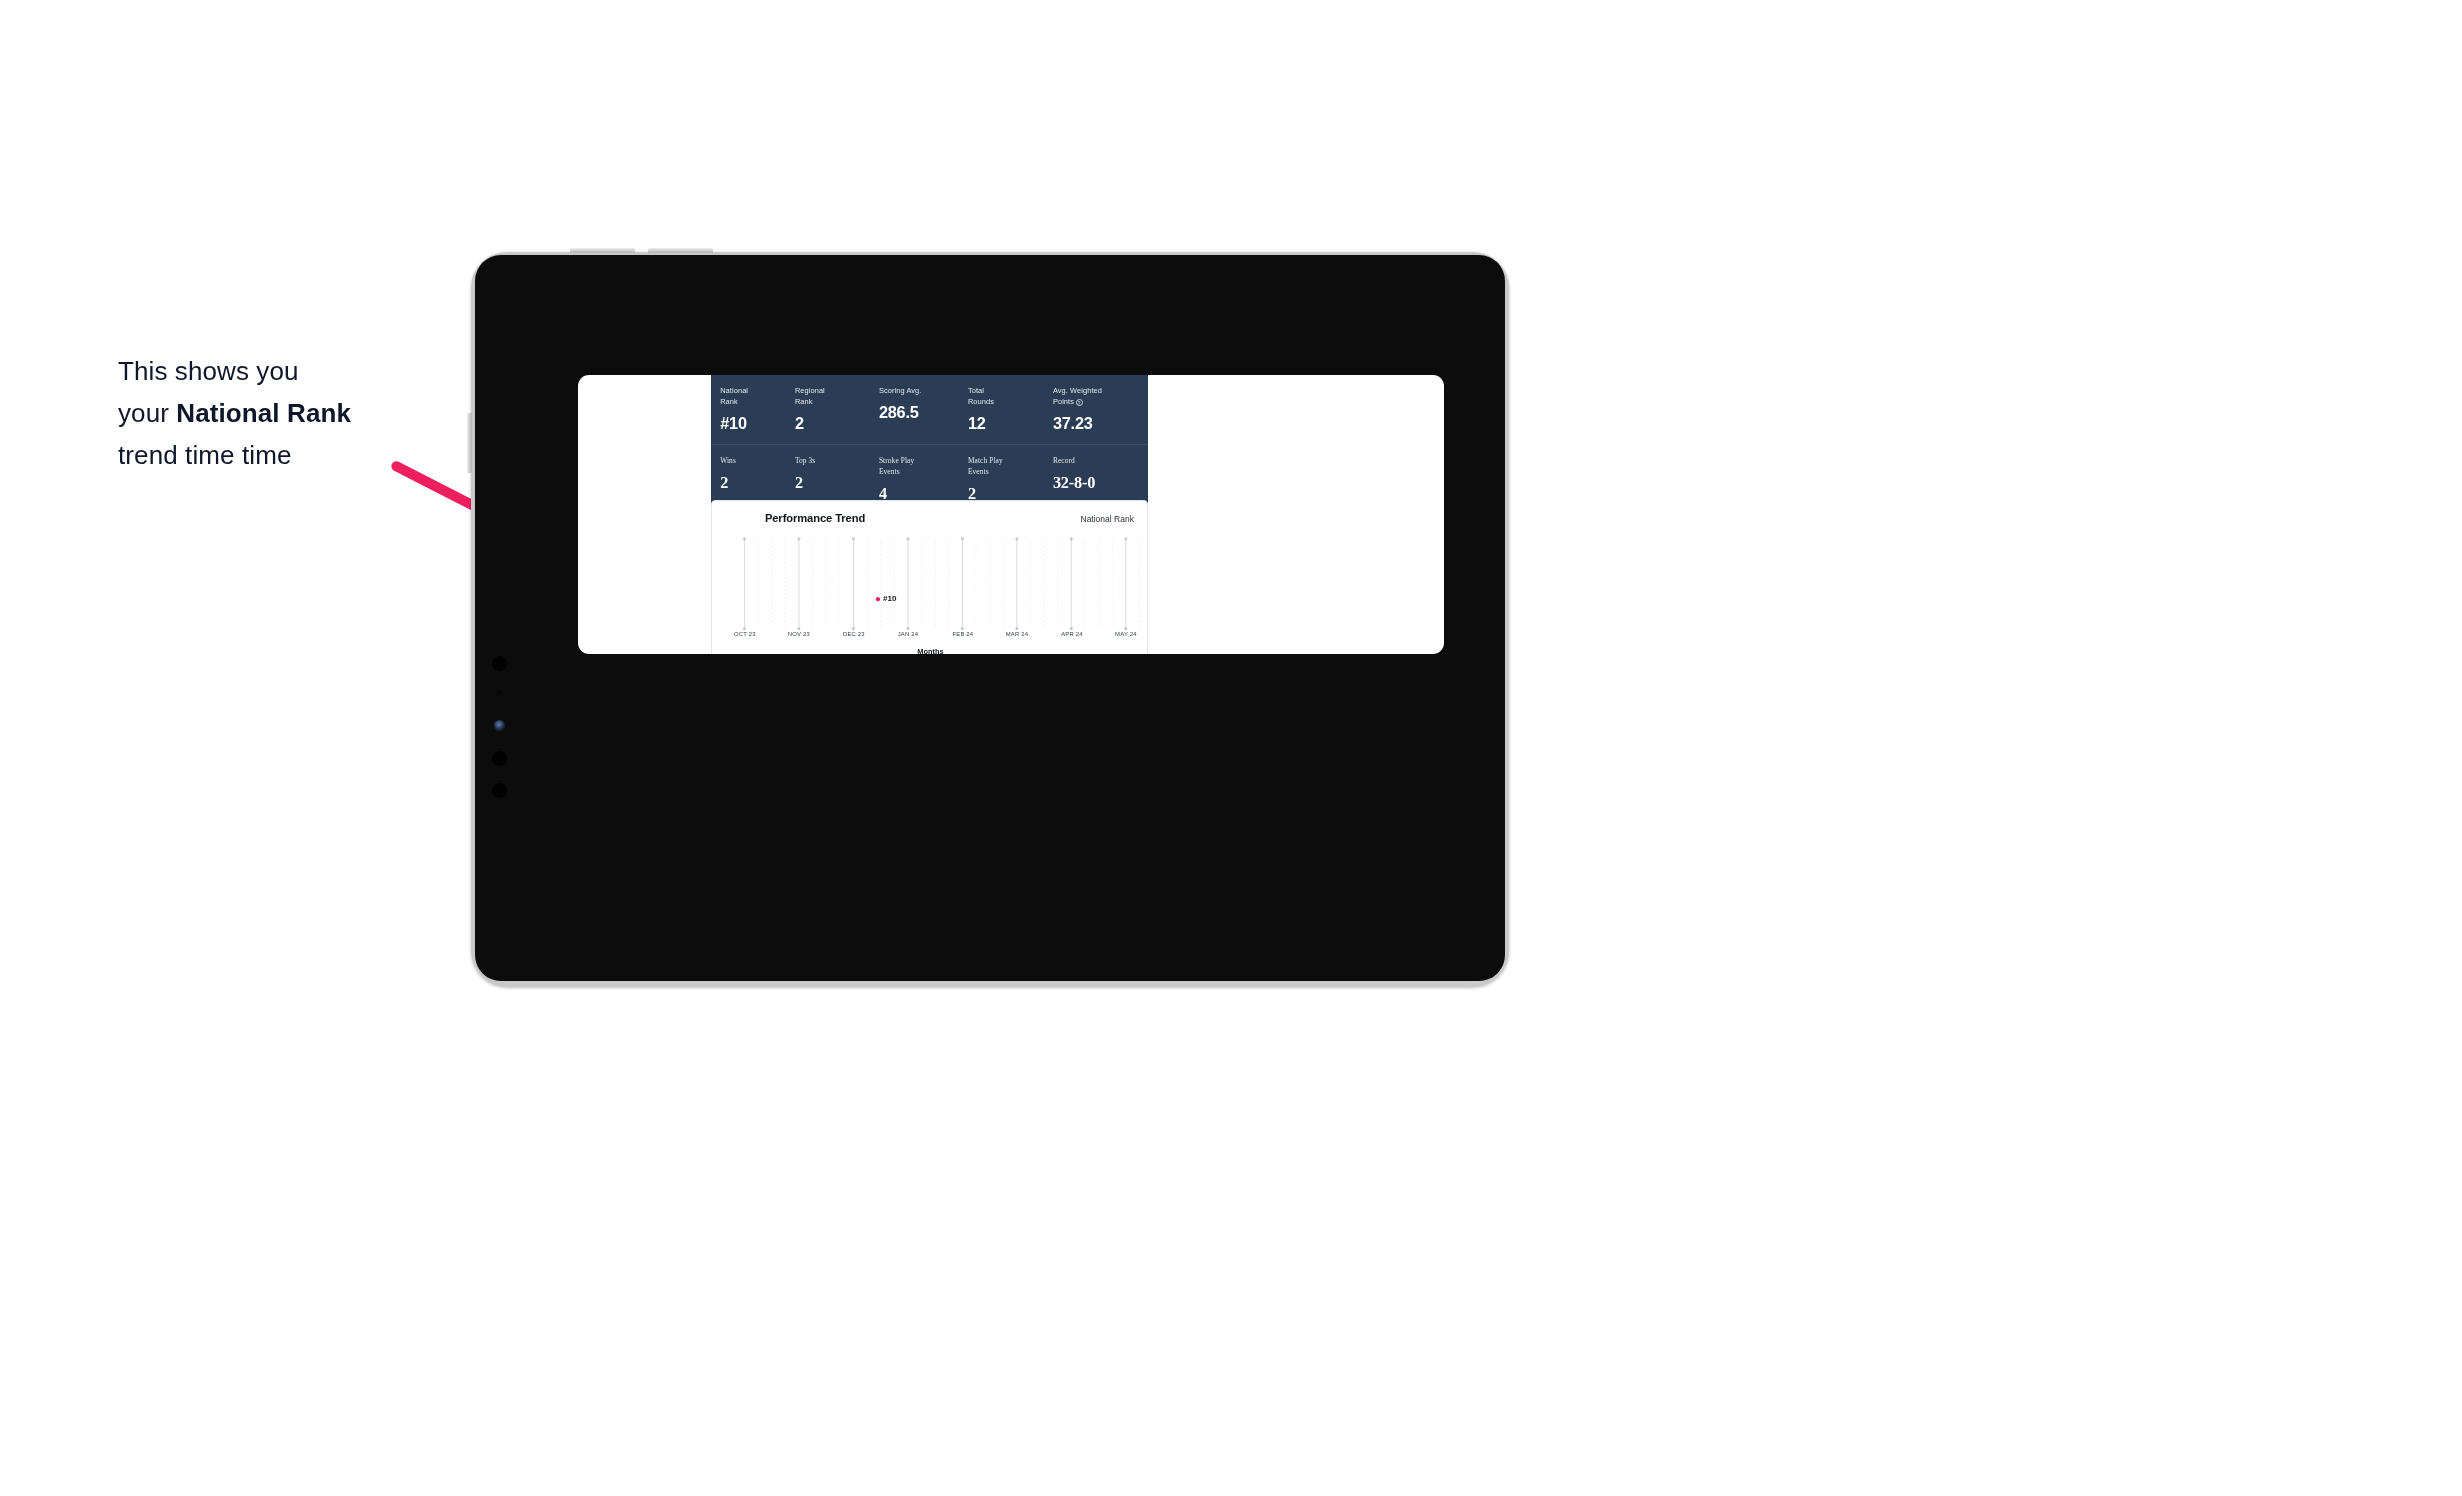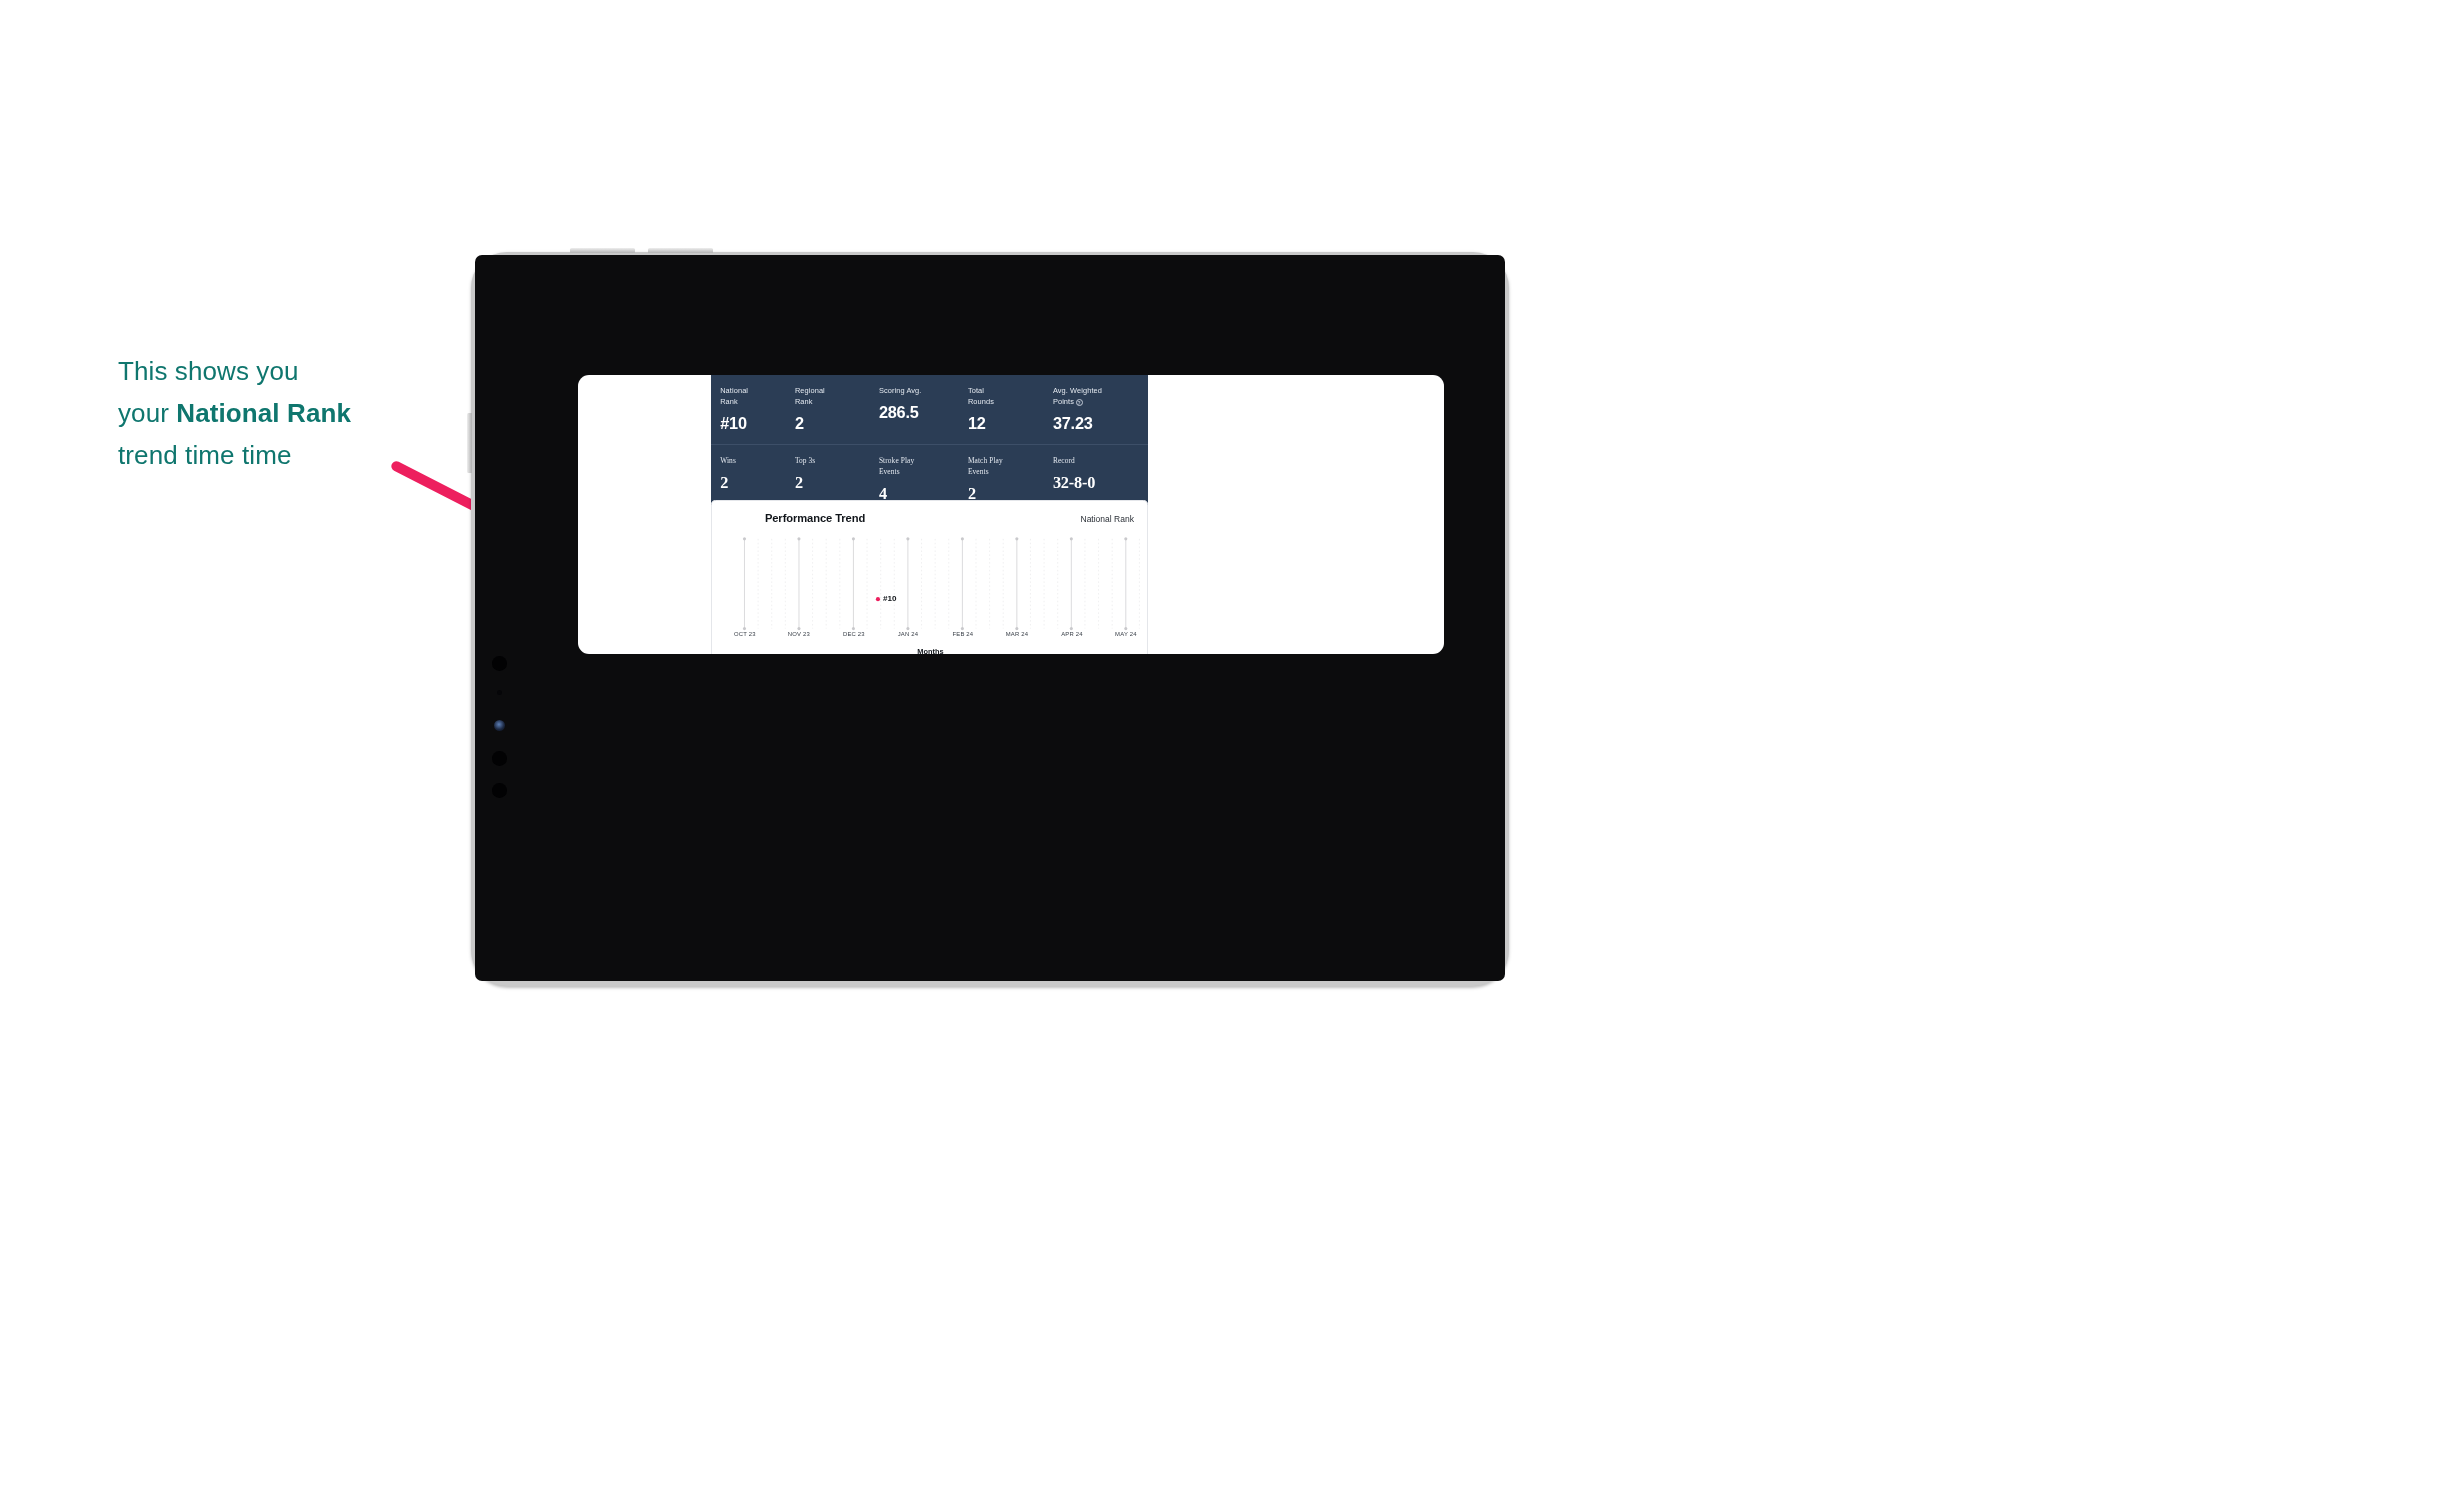--- a/index.html
+++ b/index.html
@@ -11,21 +11,21 @@
   }
   #root { position: relative; width: 2462px; height: 1496px; }
 
   
   #annotation {
     position: absolute;
     left: 118px; top: 350px;
     width: 310px;
     font-size: 26px;
     line-height: 1.62;
-    color: #0f766e;
+    color: #0f172a;
     letter-spacing: 0.1px;
   }
   #annotation .b { font-weight: 700; }
 
   #arrow-svg {
     position: absolute;
     left: 0; top: 0;
     width: 2462px; height: 1496px;
     pointer-events: none;
   }
@@ -37,21 +37,21 @@
     width: 1038px; height: 734px;
     background: #c9c9c9;
     border-radius: 36px;
     box-shadow: 0 1.5px 3.1px rgba(0,0,0,0.25);
   }
   #tablet-bezel {
     position: absolute;
     left: 3.9px; top: 3.1px;
     width: 1030px; height: 726px;
     background: #0c0c0d;
-    border-radius: 7px;
+    border-radius: 26px;
   }
   .vol-btn {
     position: absolute;
     top: -3.9px;
     height: 4.6px;
     background: linear-gradient(180deg,#eeeeee 0%, #b4b4b4 100%);
     border-radius: 1.5px 1.5px 0 0;
   }
   #vol1 { left: 99px; width: 65px; }
   #vol2 { left: 177px; width: 65px; }

